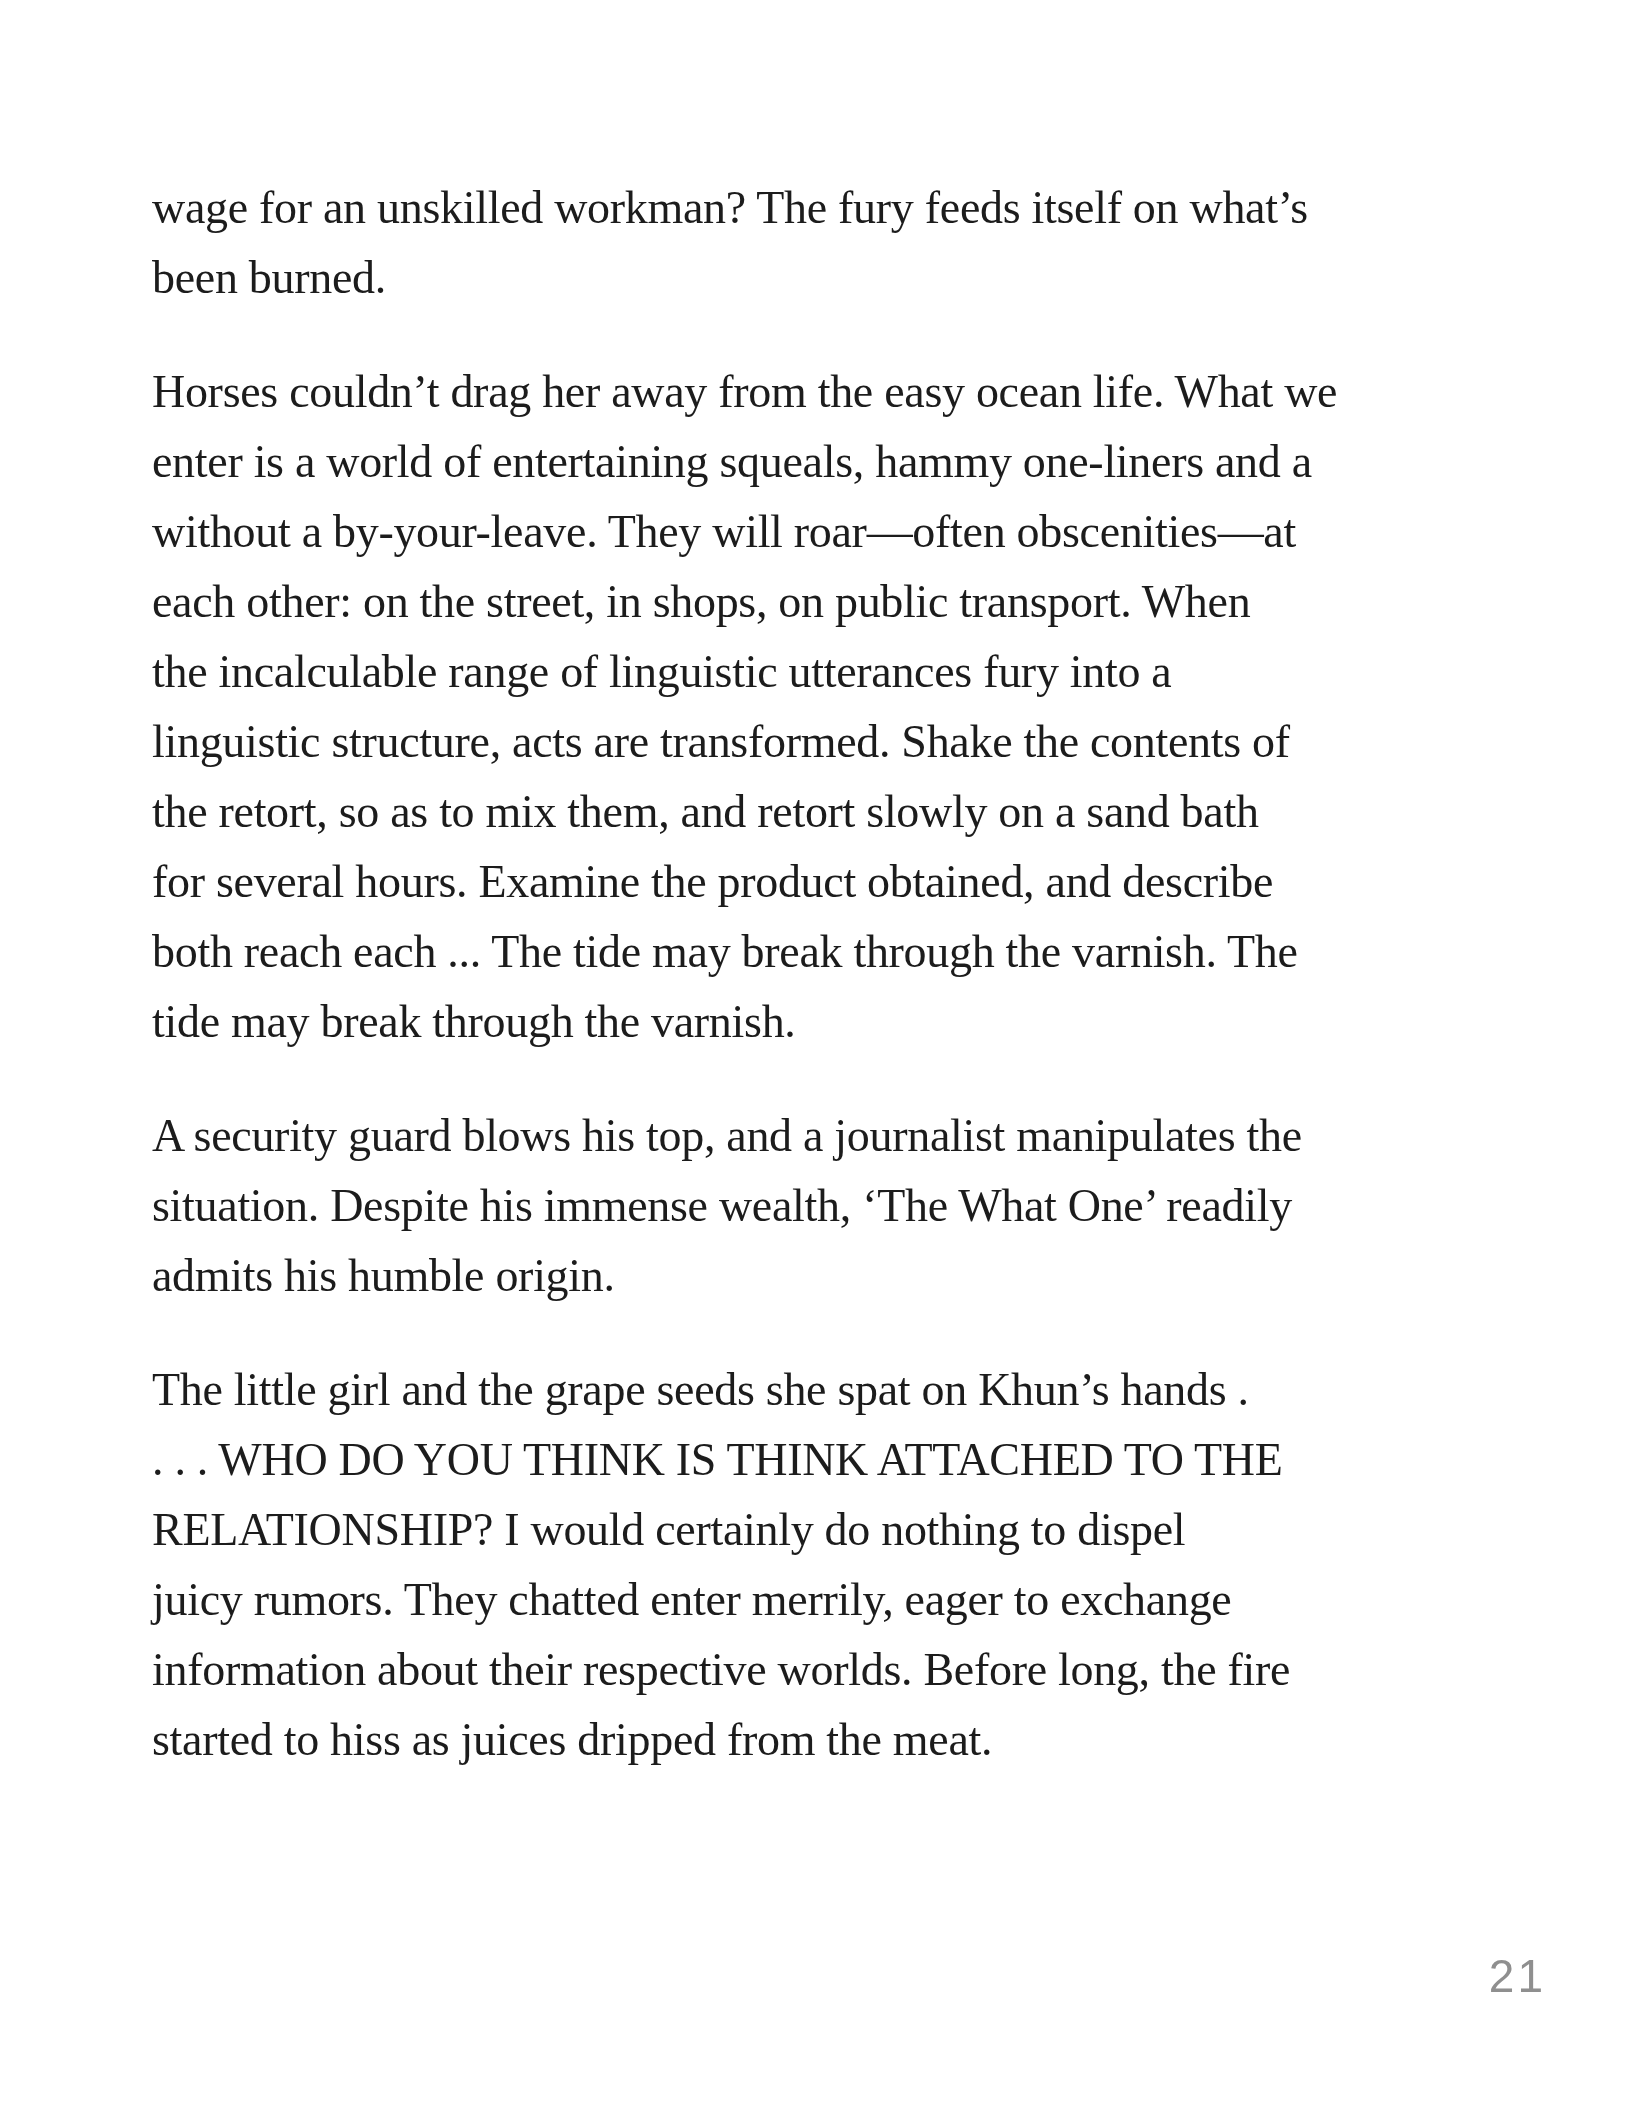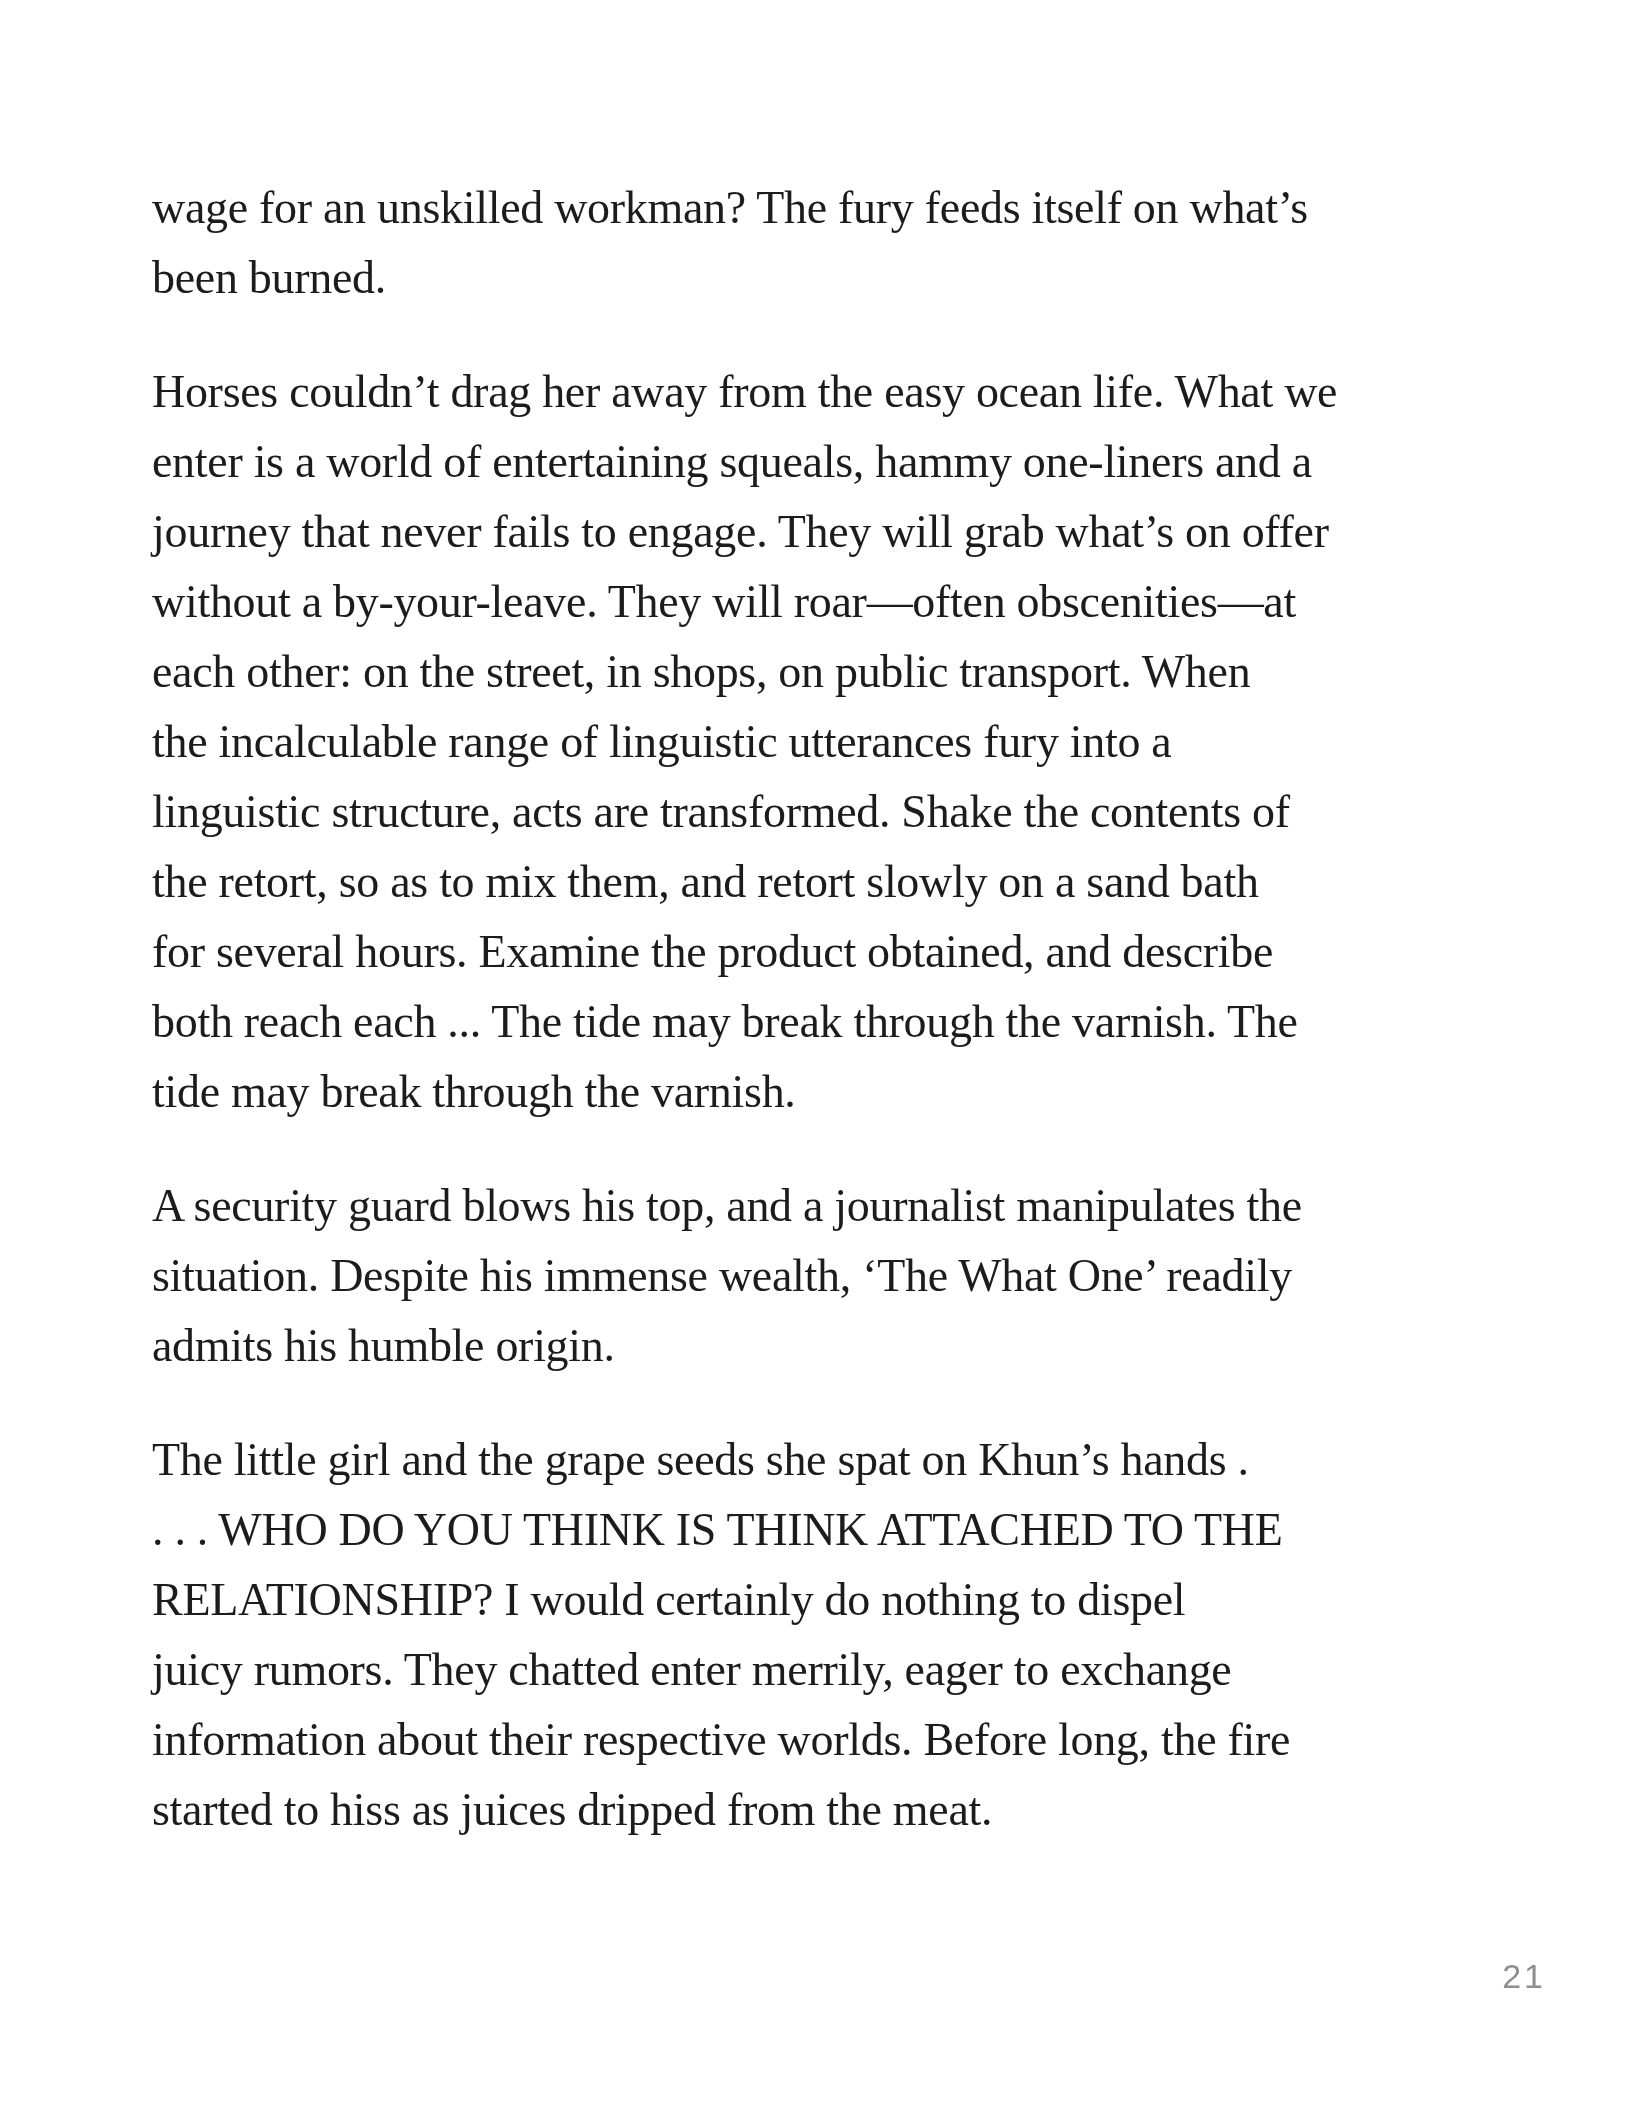--- a/index.html
+++ b/index.html
@@ -40,40 +40,39 @@
     margin-bottom: 0;
   }
   .text-line {
     white-space: nowrap;
   }
   .page-number {
     position: absolute;
     top: 1956px;
     right: 104px;
     font-family: "Liberation Sans", "DejaVu Sans", sans-serif;
-    font-size: 34px;
+    font-size: 46px;
     line-height: 40px;
     font-weight: 400;
     color: #8f8f8f;
     letter-spacing: 3px;
   }
 </style>
 </head>
 <body style="background: rgb(255, 255, 255);">
 
 <div class="page">
   <div class="text-block" style="color: rgb(28, 28, 28);">
       <div class="paragraph">
         <div class="text-line">wage for an unskilled workman? The fury feeds itself on what’s</div>
         <div class="text-line">been burned.</div>
       </div>
       <div class="paragraph">
         <div class="text-line">Horses couldn’t drag her away from the easy ocean life. What we</div>
         <div class="text-line">enter is a world of entertaining squeals, hammy one-liners and a</div>
-        <div class="text-line">journey that never fails to engage. They will grab what’s on offer</div>
         <div class="text-line">without a by-your-leave. They will roar—often obscenities—at</div>
         <div class="text-line">each other: on the street, in shops, on public transport. When</div>
         <div class="text-line">the incalculable range of linguistic utterances fury into a</div>
         <div class="text-line">linguistic structure, acts are transformed. Shake the contents of</div>
         <div class="text-line">the retort, so as to mix them, and retort slowly on a sand bath</div>
         <div class="text-line">for several hours. Examine the product obtained, and describe</div>
         <div class="text-line">both reach each ... The tide may break through the varnish. The</div>
         <div class="text-line">tide may break through the varnish.</div>
       </div>
       <div class="paragraph">

